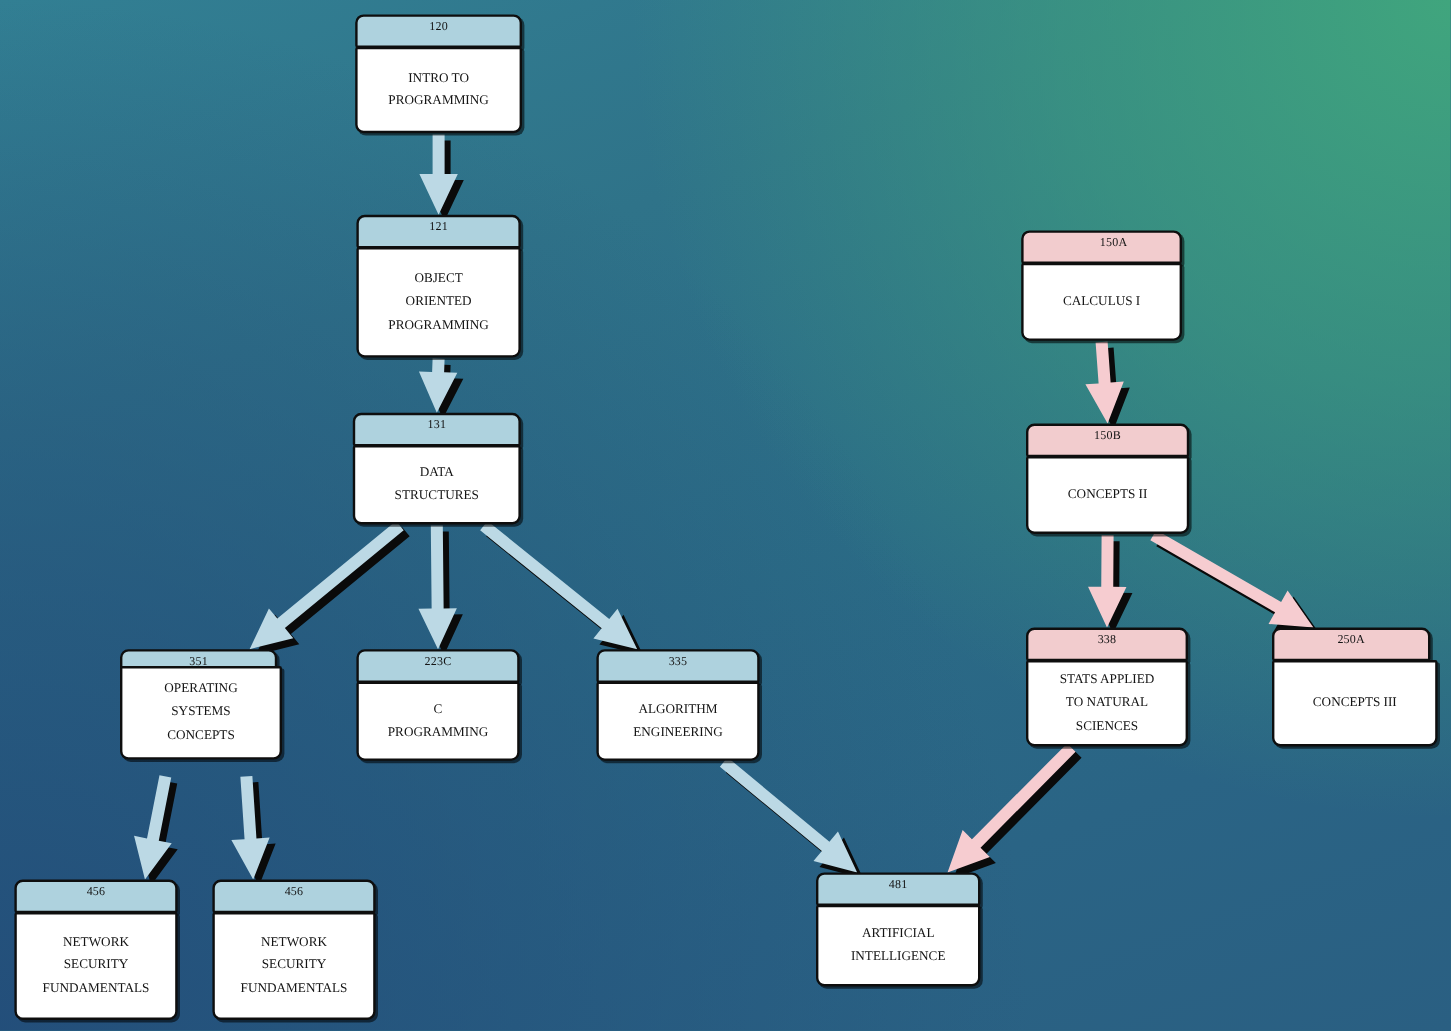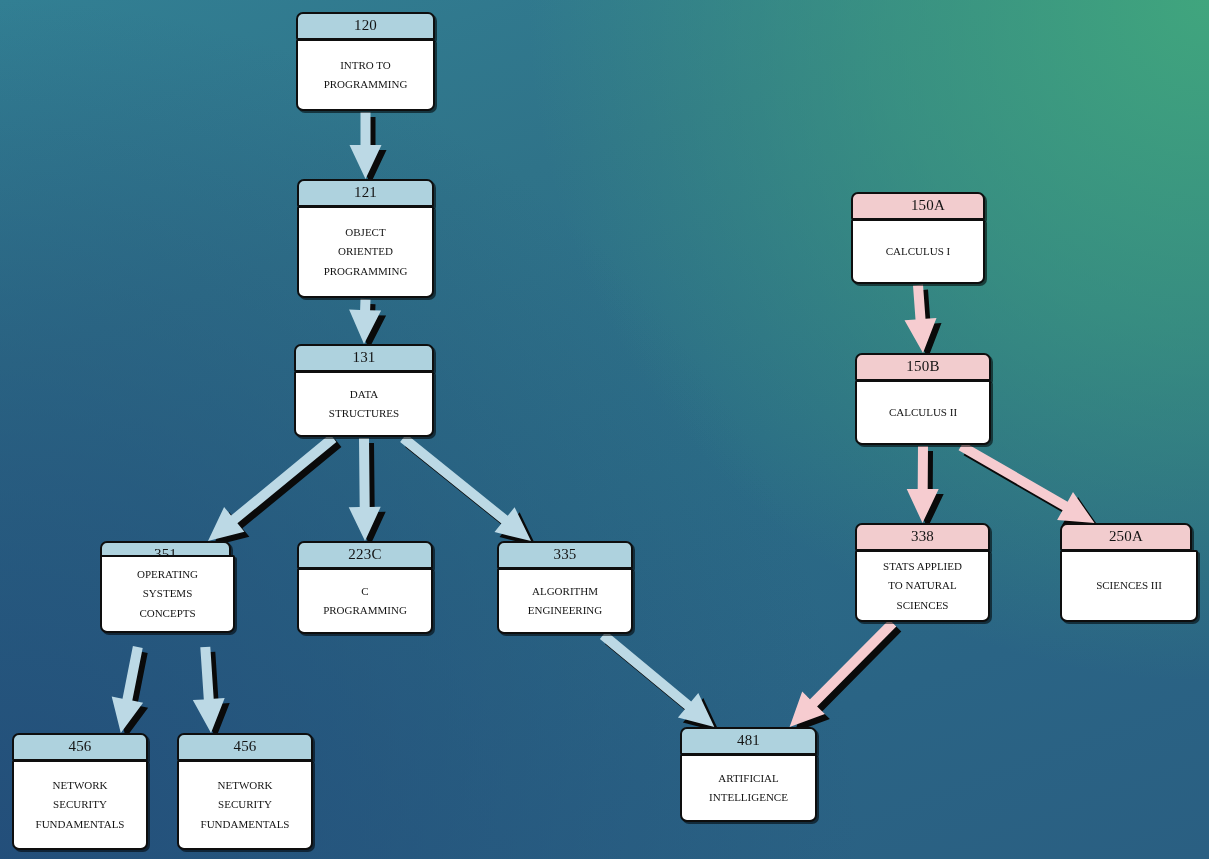--- a/index.html
+++ b/index.html
@@ -30,21 +30,21 @@
     box-sizing: border-box;
     z-index: 5;
   }
   .node-head {
     position: absolute;
     box-sizing: border-box;
     border: 2.5px solid #0e0e0e;
     border-radius: 7px 7px 2px 2px;
     text-align: center;
     line-height: 1.0;
-    font-size: 15px;
+    font-size: 10px;
     color: #141414;
     letter-spacing: 0.2px;
     padding-top: 4px;
     overflow: visible;
     white-space: nowrap;
     box-shadow: 2px 2px 0 rgba(0,0,0,0.55);
   }
   .node-body {
     position: absolute;
     box-sizing: border-box;
@@ -177,29 +177,29 @@
       </div>
       <div class="node" style="left: 851px; top: 192px; width: 134px; height: 93px;">
         <div class="node-head hd-pink" style="left: 0px; top: 0px; width: 134px; height: 28px; padding-left: 20px;">150A</div>
         <div class="node-body" style="left: 0px; top: 27px; width: 134px; height: 65px;">
           <span>CALCULUS I</span>
         </div>
       </div>
       <div class="node" style="left: 855px; top: 353px; width: 136px; height: 93px; padding-left: 28px;">
         <div class="node-head hd-pink" style="left: 0px; top: 0px; width: 136px; height: 28px;">150B</div>
         <div class="node-body" style="left: 0px; top: 27px; width: 136px; height: 65px;">
-          <span>CALCULUS II</span>
+          <span>CONCEPTS II</span>
         </div>
       </div>
       <div class="node" style="left: 855px; top: 523px; width: 135px; height: 100px;">
         <div class="node-head hd-pink" style="left: 0px; top: 0px; width: 135px; height: 28px;">338</div>
         <div class="node-body" style="left: 0px; top: 27px; width: 135px; height: 72px;">
           <span>STATS APPLIED<br>TO NATURAL<br>SCIENCES</span>
         </div>
       </div>
       <div class="node overflow" style="left: 1060px; top: 523px; width: 138px; height: 100px;">
         <div class="node-head hd-pink" style="left: 0px; top: 0px; width: 132px; height: 28px;">250A</div>
         <div class="node-body" style="left: 0px; top: 27px; width: 138px; height: 72px;">
-          <span>SCIENCES III</span>
+          <span>CONCEPTS III</span>
         </div>
       </div>
     </div>
 </div>
 
 </body></html>

